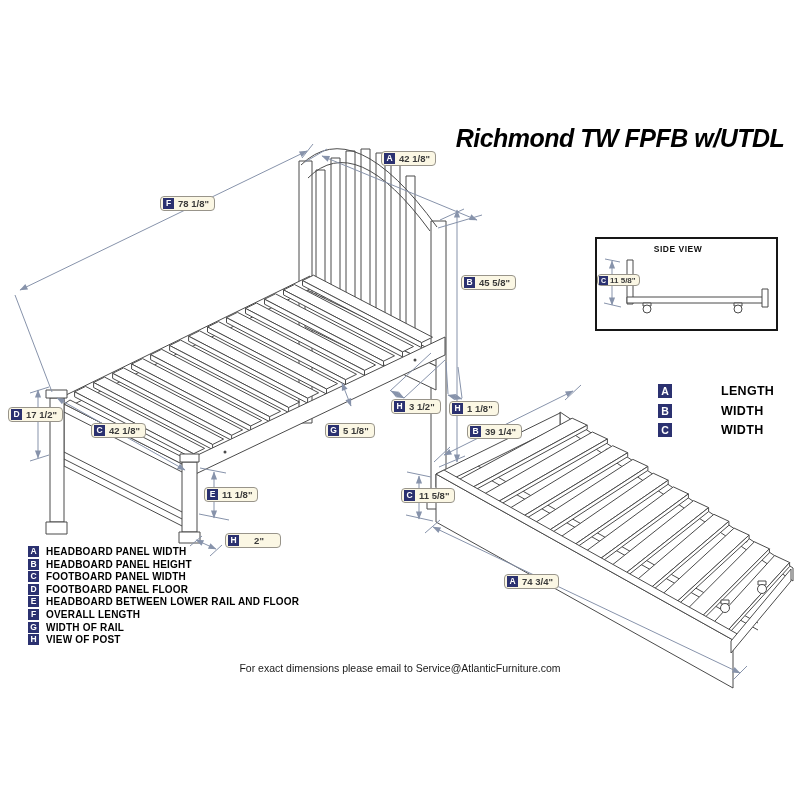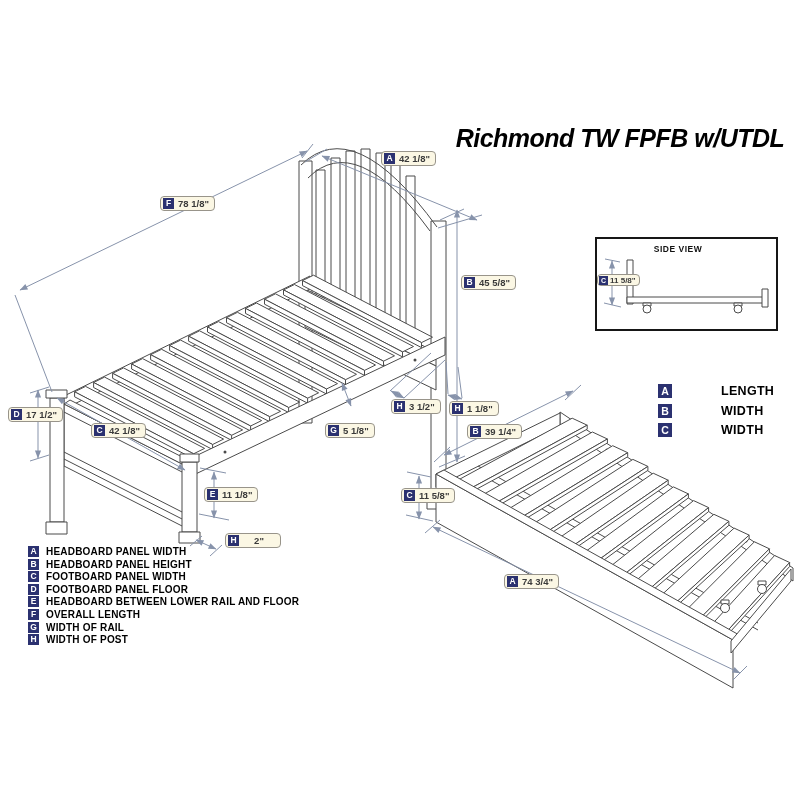--- a/index.html
+++ b/index.html
@@ -334,20 +334,21 @@
   <div class="lg-row">
     <span class="lg-box">F</span>
     <span class="lg-label">OVERALL LENGTH</span>
   </div>
   <div class="lg-row">
     <span class="lg-box">G</span>
     <span class="lg-label">WIDTH OF RAIL</span>
   </div>
   <div class="lg-row">
     <span class="lg-box">H</span>
-    <span class="lg-label">WIDTH OF POST</span>
+    <span class="lg-label">VIEW OF POST</span>
   </div>
 </div>
 
 <div class="note">
+  <div>For exact dimensions please email to Service@AtlanticFurniture.com</div>
 </div>
 
 </div>
 
 </body></html>

